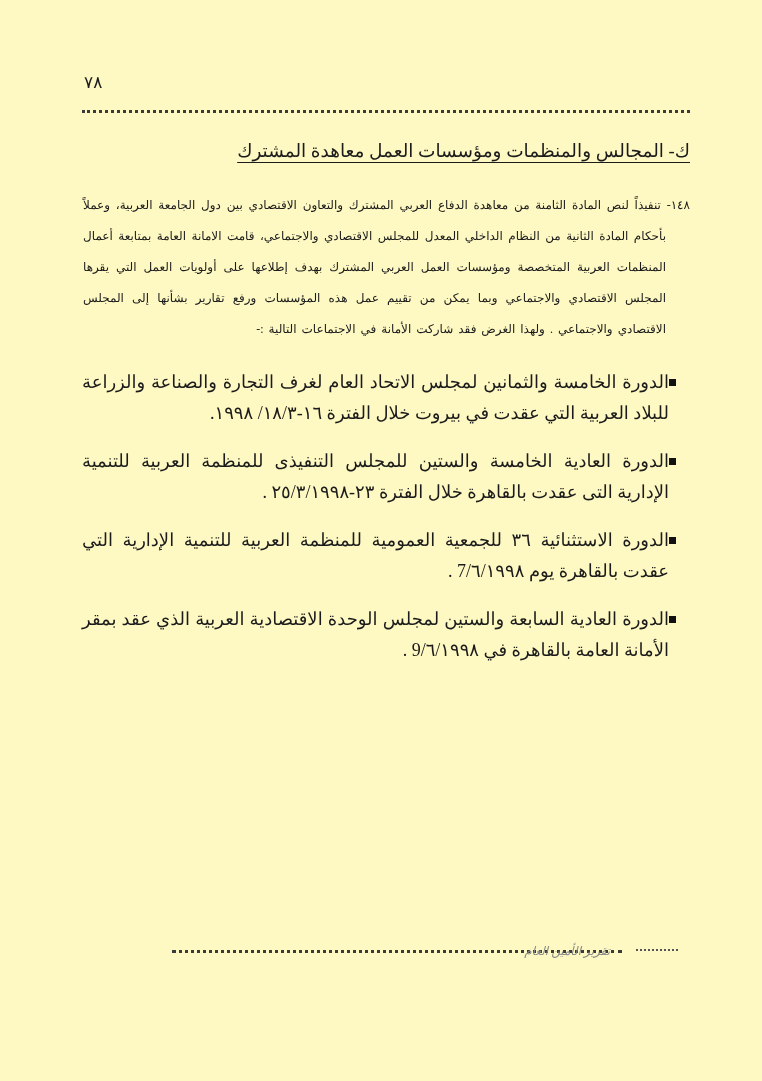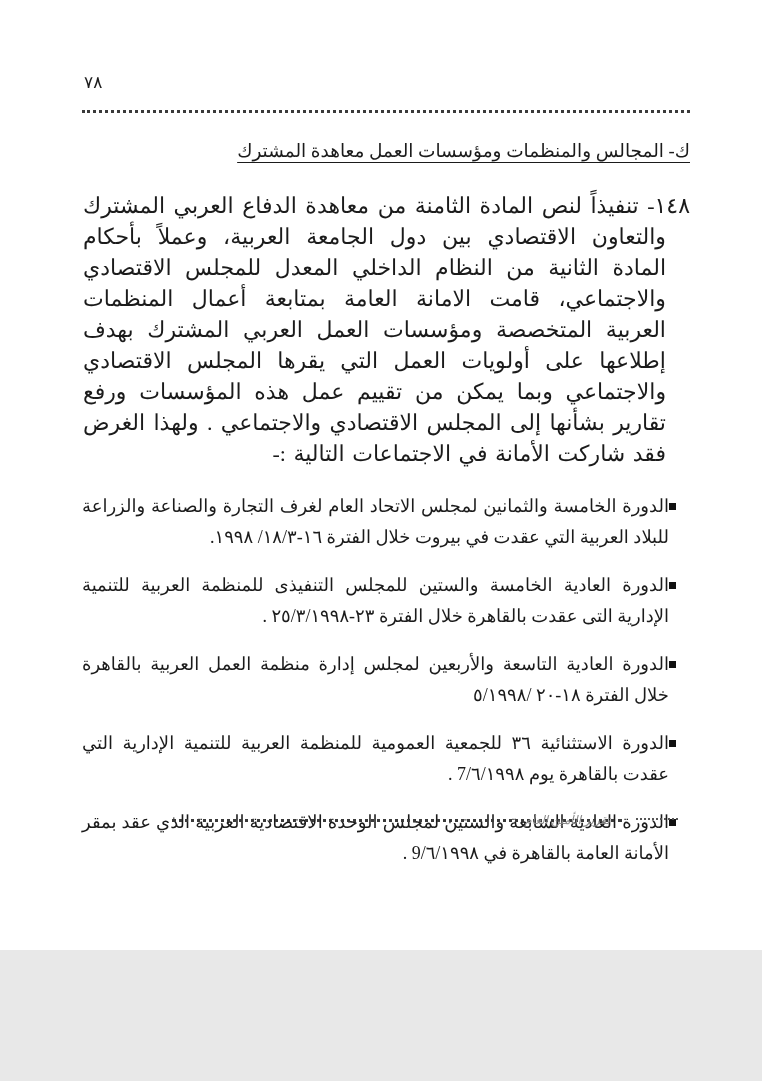--- a/index.html
+++ b/index.html
@@ -3,23 +3,23 @@
 <meta charset="utf-8">
 <style>
   html, body {
     margin: 0;
     padding: 0;
     background: #e8e8e8;
   }
   .page {
     position: relative;
     width: 762px;
-    height: 950px;
+    height: 1081px;
     margin: 0 auto;
-    background: #ffffff;
+    background: #fef9c3;
     font-family: "Liberation Serif", "DejaVu Serif", serif;
     color: #1b1b1b;
     direction: rtl;
     overflow: hidden;
   }
   .page-number {
     position: absolute;
     top: 72px;
     left: 84px;
     font-size: 17px;
@@ -43,21 +43,21 @@
   .heading {
     font-size: 18.5px;
     font-weight: normal;
     text-align: right;
     text-decoration: underline;
     text-underline-offset: 5px;
     margin: 0 0 24px 0;
     line-height: 1.5;
   }
   .body-paragraph {
-    font-size: 22px;
+    font-size: 12px;
     line-height: 31px;
     text-align: justify;
     margin: 0 0 22px 1px;
     padding-right: 24px;
     text-indent: -24px;
     word-spacing: 2px;
   }
   .bullet-list {
     list-style: none;
     margin: 0;
@@ -134,24 +134,20 @@
       <li class="bullet-item">
         <span class="bullet-square"></span>
         <span class="bullet-text">الدورة الخامسة والثمانين لمجلس الاتحاد العام لغرف التجارة والصناعة والزراعة للبلاد العربية التي عقدت في بيروت خلال الفترة ١٦-١٨/٣/ ١٩٩٨.</span>
       </li>
 
       <li class="bullet-item">
         <span class="bullet-square"></span>
         <span class="bullet-text">الدورة العادية الخامسة والستين للمجلس التنفيذى للمنظمة العربية للتنمية الإدارية التى عقدت بالقاهرة خلال الفترة ٢٣-٢٥/٣/١٩٩٨ .</span>
       </li>
 
-      <li class="bullet-item">
-        <span class="bullet-square"></span>
-        <span class="bullet-text">الدورة العادية التاسعة والأربعين لمجلس إدارة منظمة العمل العربية بالقاهرة خلال الفترة ١٨-٢٠ /٥/١٩٩٨</span>
-      </li>
 
       <li class="bullet-item">
         <span class="bullet-square"></span>
         <span class="bullet-text">الدورة الاستثنائية ٣٦ للجمعية العمومية للمنظمة العربية للتنمية الإدارية التي عقدت بالقاهرة يوم 7/٦/١٩٩٨ .</span>
       </li>
 
       <li class="bullet-item">
         <span class="bullet-square"></span>
         <span class="bullet-text">الدورة العادية السابعة والستين لمجلس الوحدة الاقتصادية العربية الذي عقد بمقر الأمانة العامة بالقاهرة في 9/٦/١٩٩٨ .</span>
       </li>

